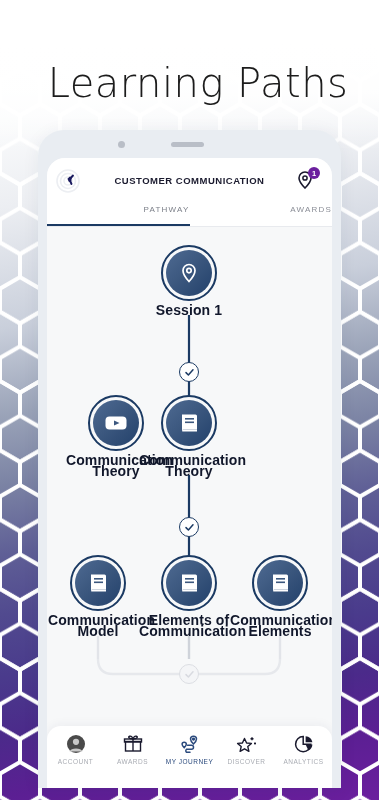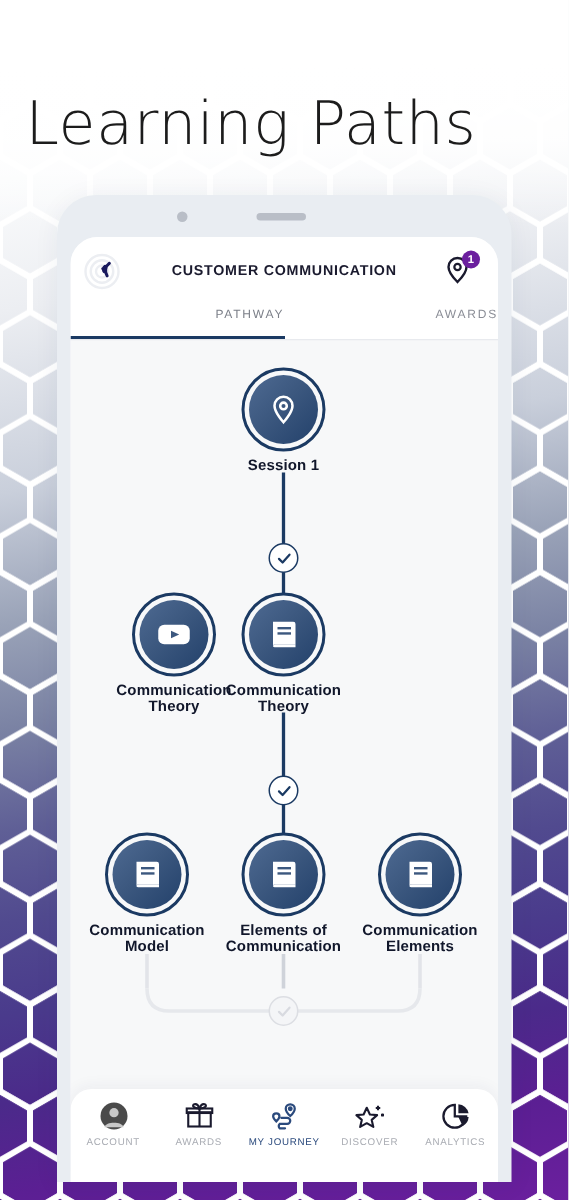--- a/index.html
+++ b/index.html
@@ -26,20 +26,21 @@
 
   .white-fade-top {
     position:absolute; left:0; right:0; top:0; height:150px;
     background:linear-gradient(#ffffff 28%, rgba(255,255,255,0.88) 62%, rgba(255,255,255,0) 100%);
     pointer-events:none;
   }
 
   
   .title {
     position:absolute; top:60px; left:0; right:0;
+    text-align:center;
     font-family:"DejaVu Sans", sans-serif;
     font-weight:300;
     font-size:40px;
     letter-spacing:0.5px;
     color:#1c1c1c;
     z-index:5;
     padding-left:17px;
   }
 
   
@@ -108,21 +109,21 @@
     border:2.5px solid #1b3a63; background:#f7f8f9;
   }
   .node .disc {
     position:absolute; inset:5px; border-radius:50%;
     background:linear-gradient(135deg,#4e6a92 0%,#3c587f 45%,#23416b 100%);
     display:flex; align-items:center; justify-content:center;
   }
   .node-label {
     position:absolute; top:60px; left:-22px; width:100px;
     text-align:center;
-    font-size:10px; font-weight:bold; line-height:11px;
+    font-size:14px; font-weight:bold; line-height:11px;
     color:#11172b; letter-spacing:0.1px;
   }
 
   .check {
     position:absolute; width:20px; height:20px; border-radius:50%;
     background:#ffffff; border:1.6px solid #1b3a63;
     display:flex; align-items:center; justify-content:center;
   }
   .check.faded { border-color:#dcdee3; background:#f4f5f7; }
 

